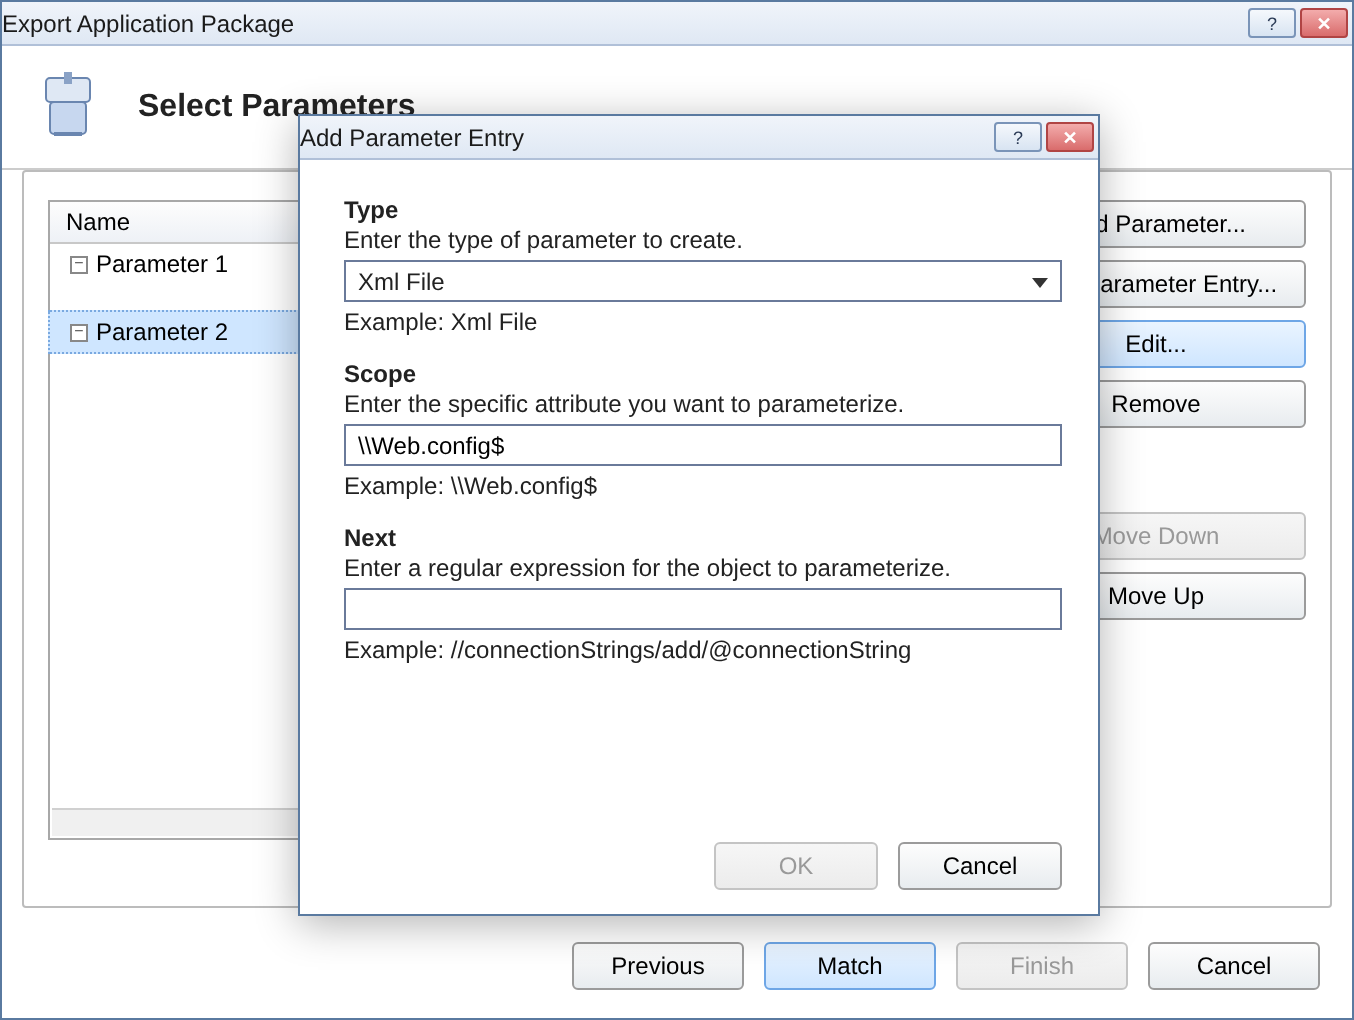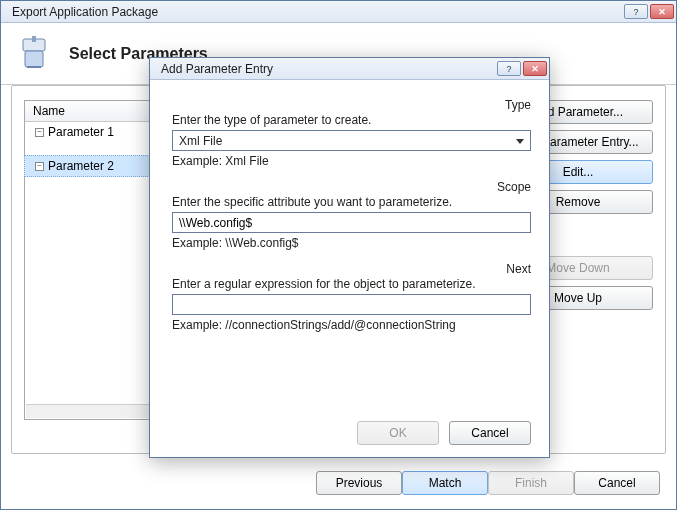--- a/index.html
+++ b/index.html
@@ -19,21 +19,21 @@
     border: 1px solid #5a7aa0;
     box-shadow: 0 4px 20px rgba(0,0,0,0.3);
   }
   .main-window { left: 0; top: 0; width: 677px; height: 510px; }
   .titlebar {
     height: 22px;
     background: linear-gradient(#f0f4fa, #dfe8f4);
     border-bottom: 1px solid #b0c0d8;
     display: flex;
     align-items: center;
-    padding: 0 2px 0 11px;
+    padding: 0 2px 0 0;
     color: #1a1a1a;
   }
   .titlebar .title { flex: 1; font-size: 12px; }
   .titlebar .winbtns { display: flex; gap: 2px; }
   .winbtn {
     width: 24px; height: 15px;
     border: 1px solid #7a94b8;
     border-radius: 2px;
     background: linear-gradient(#f5f8fc,#d8e4f2);
     display: flex; align-items: center; justify-content: center;
@@ -96,34 +96,34 @@
     font-size: 12px;
     display:flex;align-items:center;justify-content:center;
     cursor:pointer;
     padding: 0 8px;
   }
   .btn.blue { background: linear-gradient(#eaf4ff,#cfe6ff); border-color:#6ea6e6;}
   .btn.disabled { color:#999; background:linear-gradient(#f6f6f6,#ececec); border-color:#c4c4c4; cursor:default;}
   .side-buttons .spacer { height: 30px; }
   .footer-buttons {
     position:absolute; bottom:14px; right:16px;
-    display:flex; text-align:center;
+    display:flex; gap:10px;text-align:center;
   }
   .footer-buttons .btn { width: 86px; }
   .scrollbar-h {
     position:absolute; left:1px; right:1px; bottom:1px; height:14px;
     background:#f0f0f0; border-top:1px solid #d0d0d0;
   }
   
   .dialog { left: 149px; top: 57px; width: 401px; height: 401px; z-index:10;}
   .dialog .content {
     padding: 14px 18px 14px 22px;
     color:#222;
   }
-  .group-label { font-weight: normal; margin-top: 4px; text-align: right; }
+  .group-label { font-weight: bold; margin-top: 4px; }
   .group-desc { margin: 1px 0 3px 0; }
   .field, .combo {
     width: 100%; height: 21px;
     border:1px solid #6a7a9a;
     background:#fff;
     padding: 2px 17px 2px 6px;
     font: inherit;
     display:flex;align-items:center;
     position:relative;
   }

